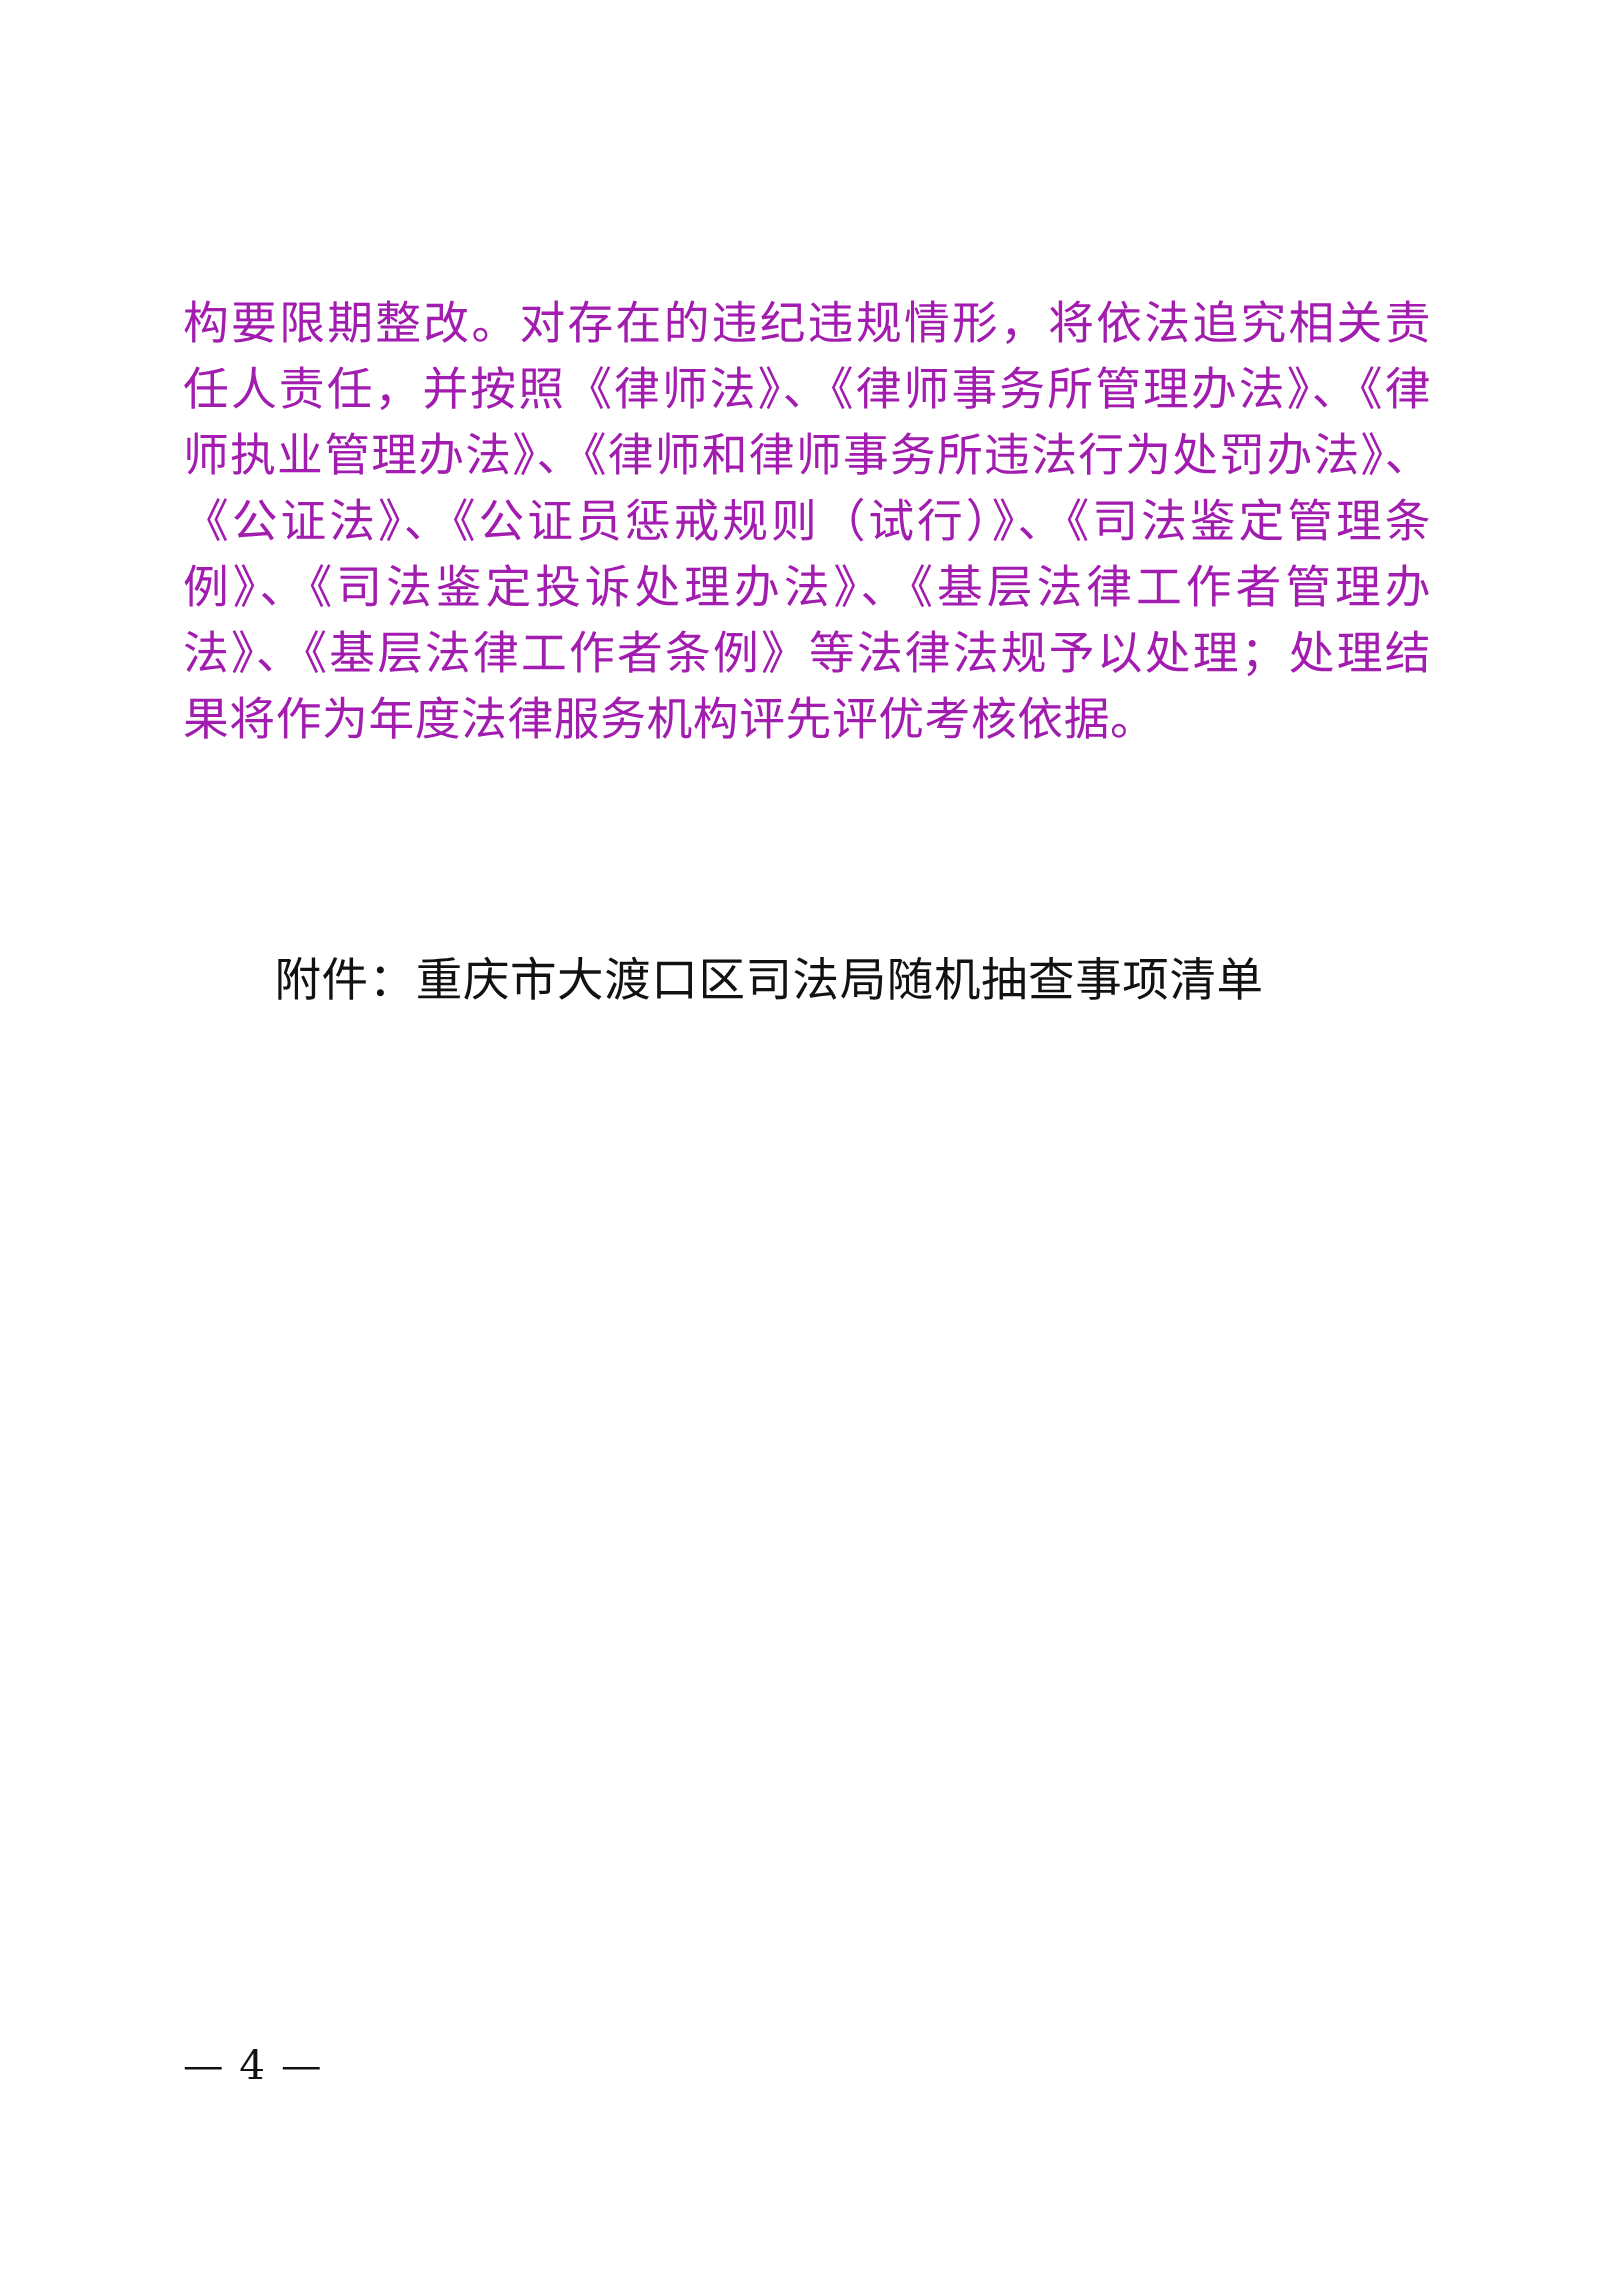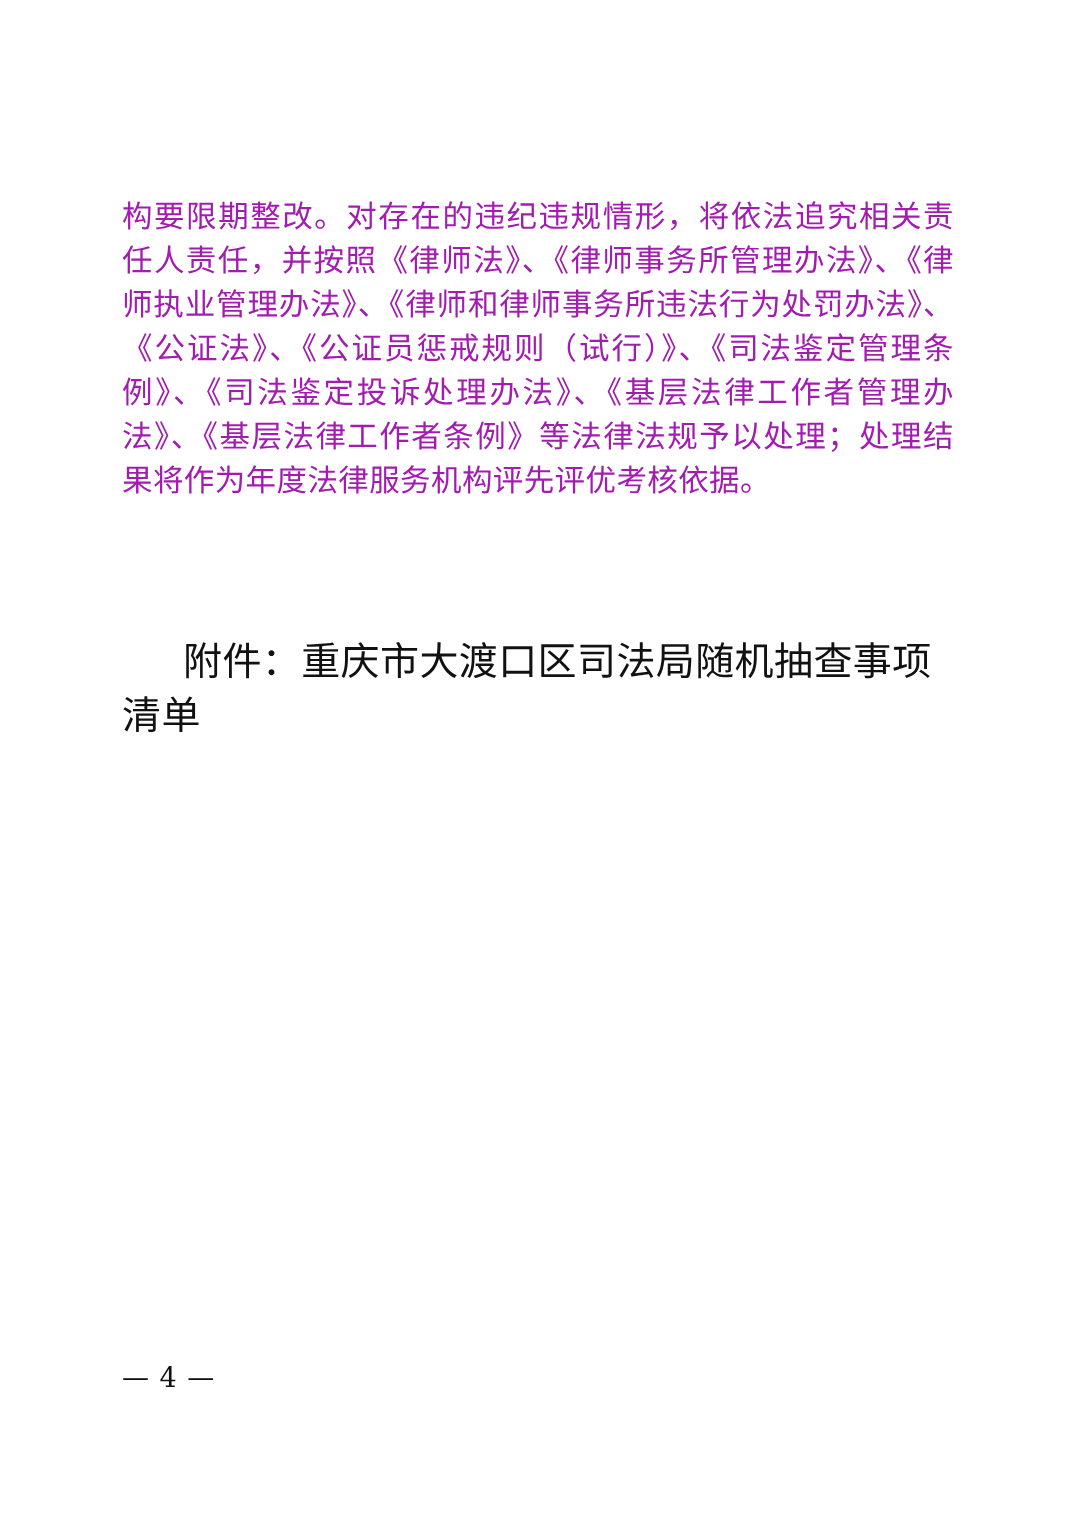--- a/index.html
+++ b/index.html
@@ -34,21 +34,21 @@
     letter-spacing: 0.4px;
     text-align: justify;
     text-justify: inter-ideograph;
     color: #a21caf;
   }
   .attachment-line {
     position: absolute;
     left: 122px;
     top: 596px;
     width: 832px;
-    font-size: 39px;
+    font-size: 31px;
     line-height: 54px;
     letter-spacing: 0.4px;
     text-indent: 61px;
     color: #111111;
   }
   .page-number {
     position: absolute;
     left: 122px;
     top: 1362px;
     width: 180px;

